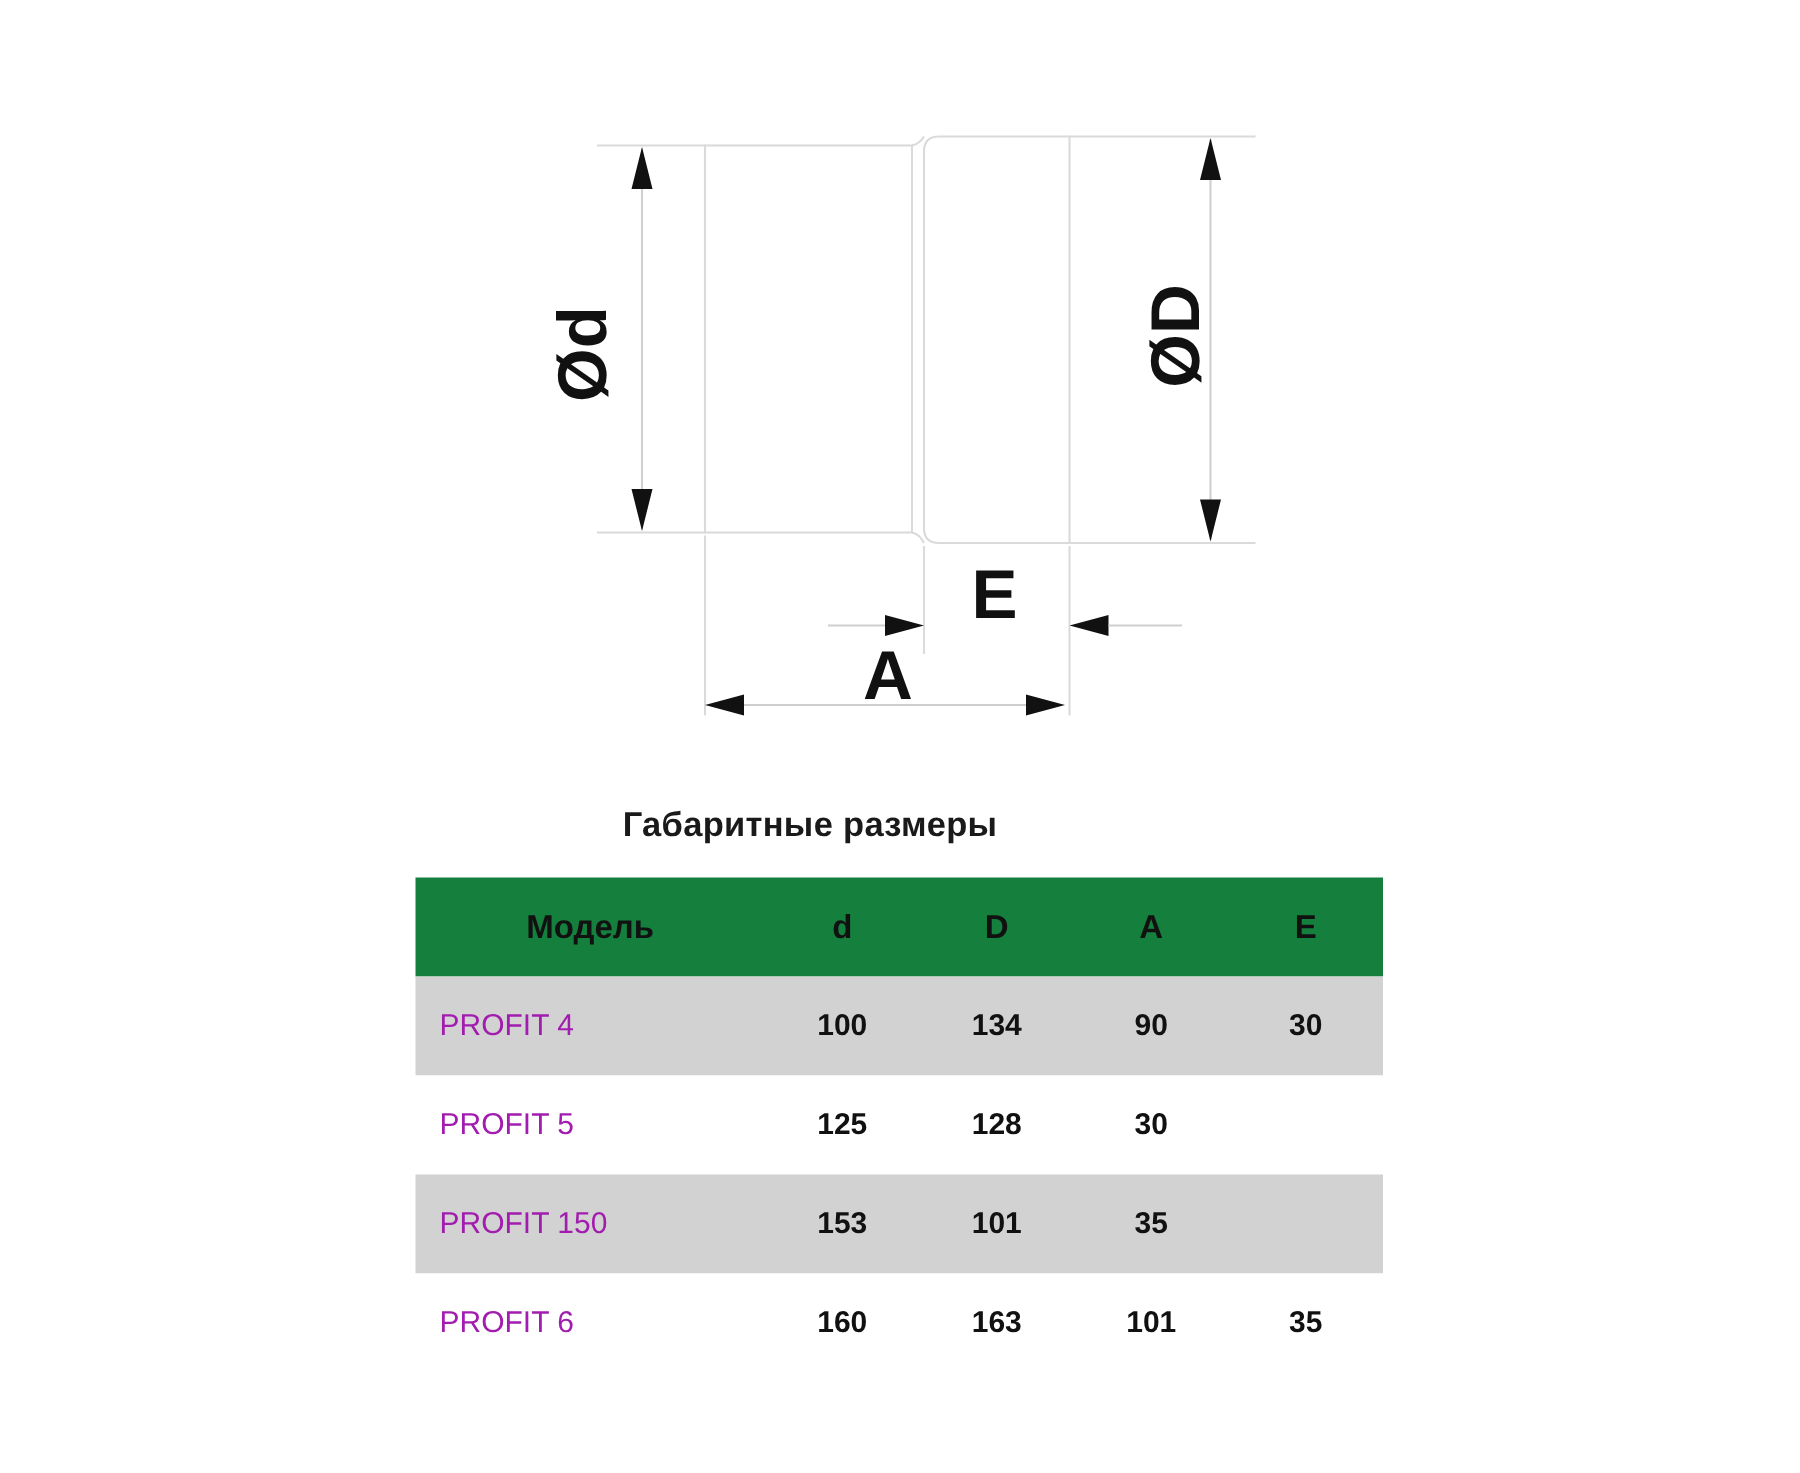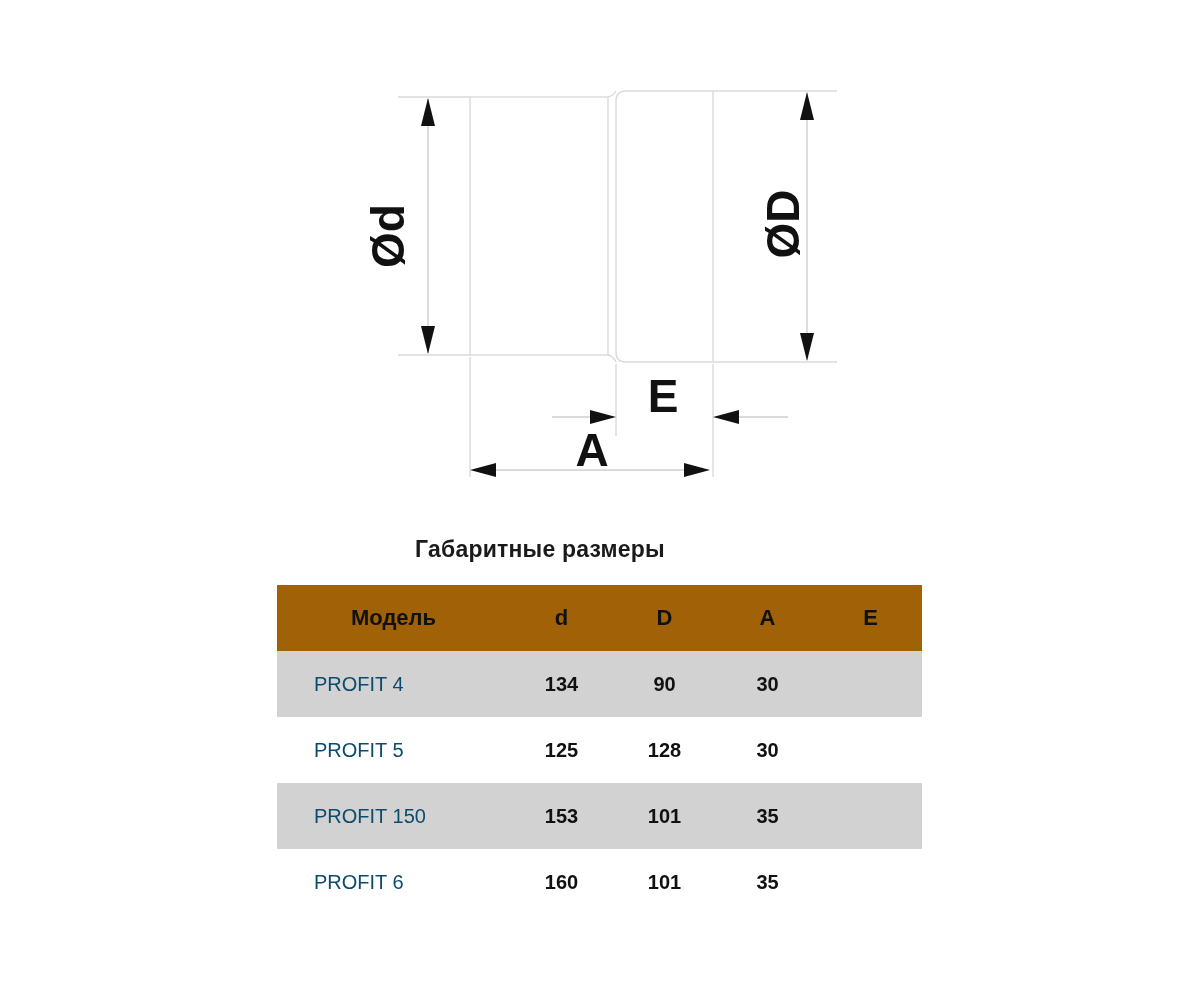--- a/index.html
+++ b/index.html
@@ -8,26 +8,26 @@
     font-family:"Liberation Sans", sans-serif;overflow:hidden;
   }
   #drawing{position:absolute;left:0;top:0;}
   .dim-label{font-family:"Liberation Sans", sans-serif;font-weight:700;font-size:46px;fill:#111111;}
   #table-title{
     position:absolute;left:0;top:536px;width:1080px;text-align:center;
     font-size:23px;font-weight:700;color:#1a1a1a;letter-spacing:.2px;
   }
   #dim-table{position:absolute;left:277px;top:585px;width:645px;font-size:20px;}
   .trow{display:flex;height:66px;align-items:stretch;}
-  .trow.head{background:#a16207;font-weight:700;font-size:22px;color:#111111;}
+  .trow.head{background:#15803d;font-weight:700;font-size:22px;color:#111111;}
   .trow.alt{background:#d2d2d2;}
   .trow.plain{background:#ffffff;text-align:right;}
   .cell{display:flex;align-items:center;justify-content:center;}
-  .cell.model{width:233px;justify-content:flex-start;padding-left:37px;box-sizing:border-box;
-    color:#0c4a6e;font-weight:400;}
+  .cell.model{width:233px;justify-content:flex-start;padding-left:16px;box-sizing:border-box;
+    color:#a21caf;font-weight:400;}
   .trow.head .cell.model{justify-content:center;padding-left:0;color:#111111;font-weight:700;}
   .cell.num{width:103px;font-weight:700;color:#111111;}
 </style>
 </head>
 <body>
 
 <svg id="drawing" width="1200" height="520" viewBox="0 0 1200 520">
 
   <rect x="470" y="97" width="138" height="258" fill="none" stroke="#dadada" stroke-width="1.4"></rect>
 
@@ -82,20 +82,21 @@
   <div class="trow head">
     <div class="cell model">Модель</div>
     <div class="cell num">d</div>
     <div class="cell num">D</div>
     <div class="cell num">A</div>
     <div class="cell num">E</div>
   </div>
 
   <div class="trow alt">
     <div class="cell model">PROFIT 4</div>
+    <div class="cell num">100</div>
     <div class="cell num">134</div>
     <div class="cell num">90</div>
     <div class="cell num">30</div>
   </div>
 
   <div class="trow plain">
     <div class="cell model">PROFIT 5</div>
     <div class="cell num">125</div>
     <div class="cell num">128</div>
     <div class="cell num">30</div>
@@ -104,16 +105,17 @@
   <div class="trow alt">
     <div class="cell model">PROFIT 150</div>
     <div class="cell num">153</div>
     <div class="cell num">101</div>
     <div class="cell num">35</div>
   </div>
 
   <div class="trow plain">
     <div class="cell model">PROFIT 6</div>
     <div class="cell num">160</div>
+    <div class="cell num">163</div>
     <div class="cell num">101</div>
     <div class="cell num">35</div>
   </div>
 </div>
 
 </body></html>

